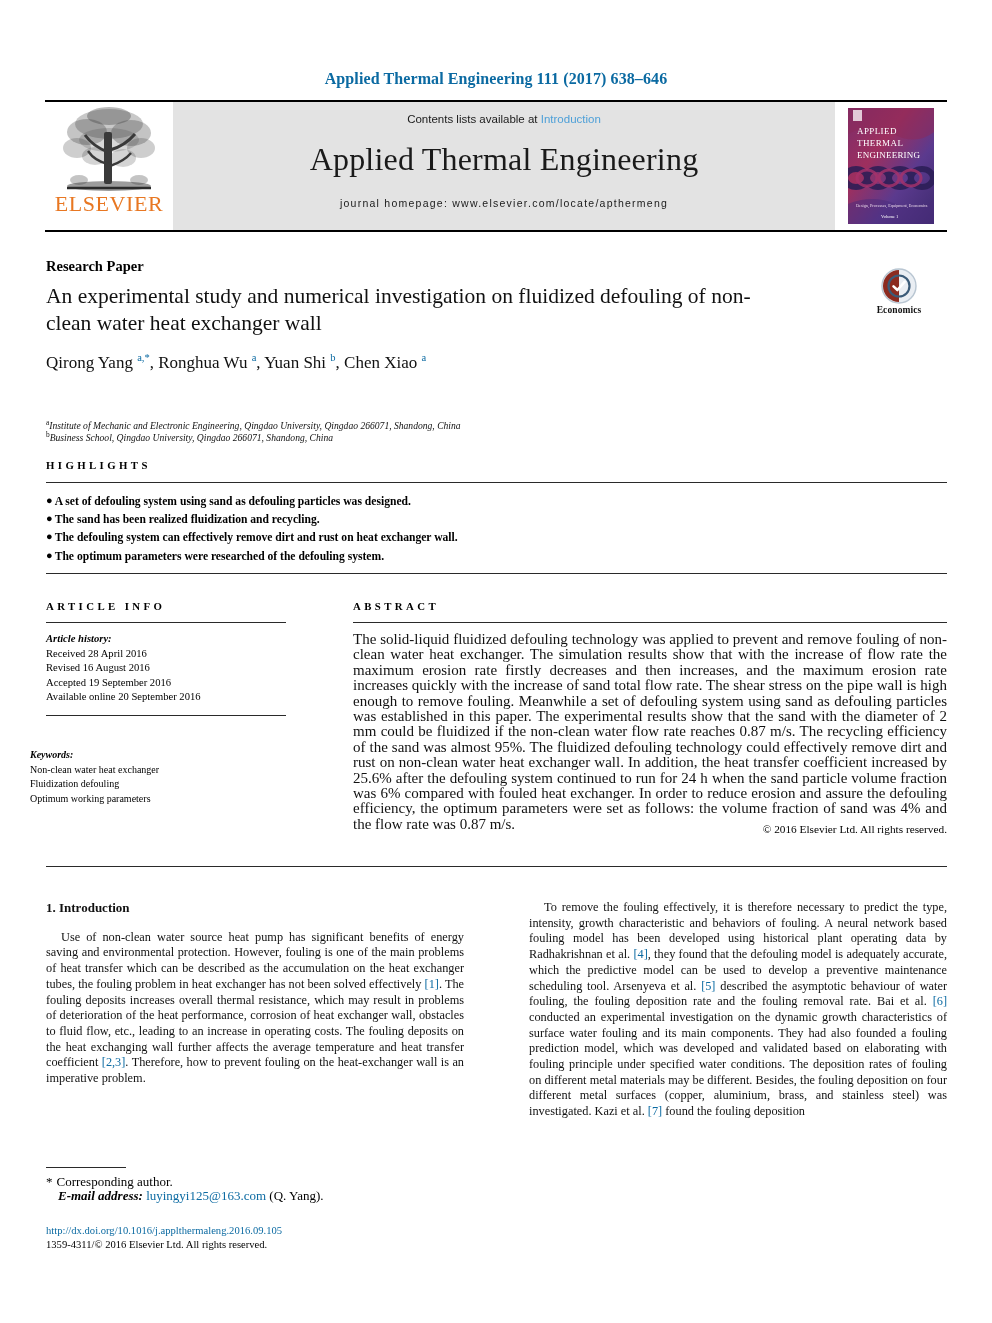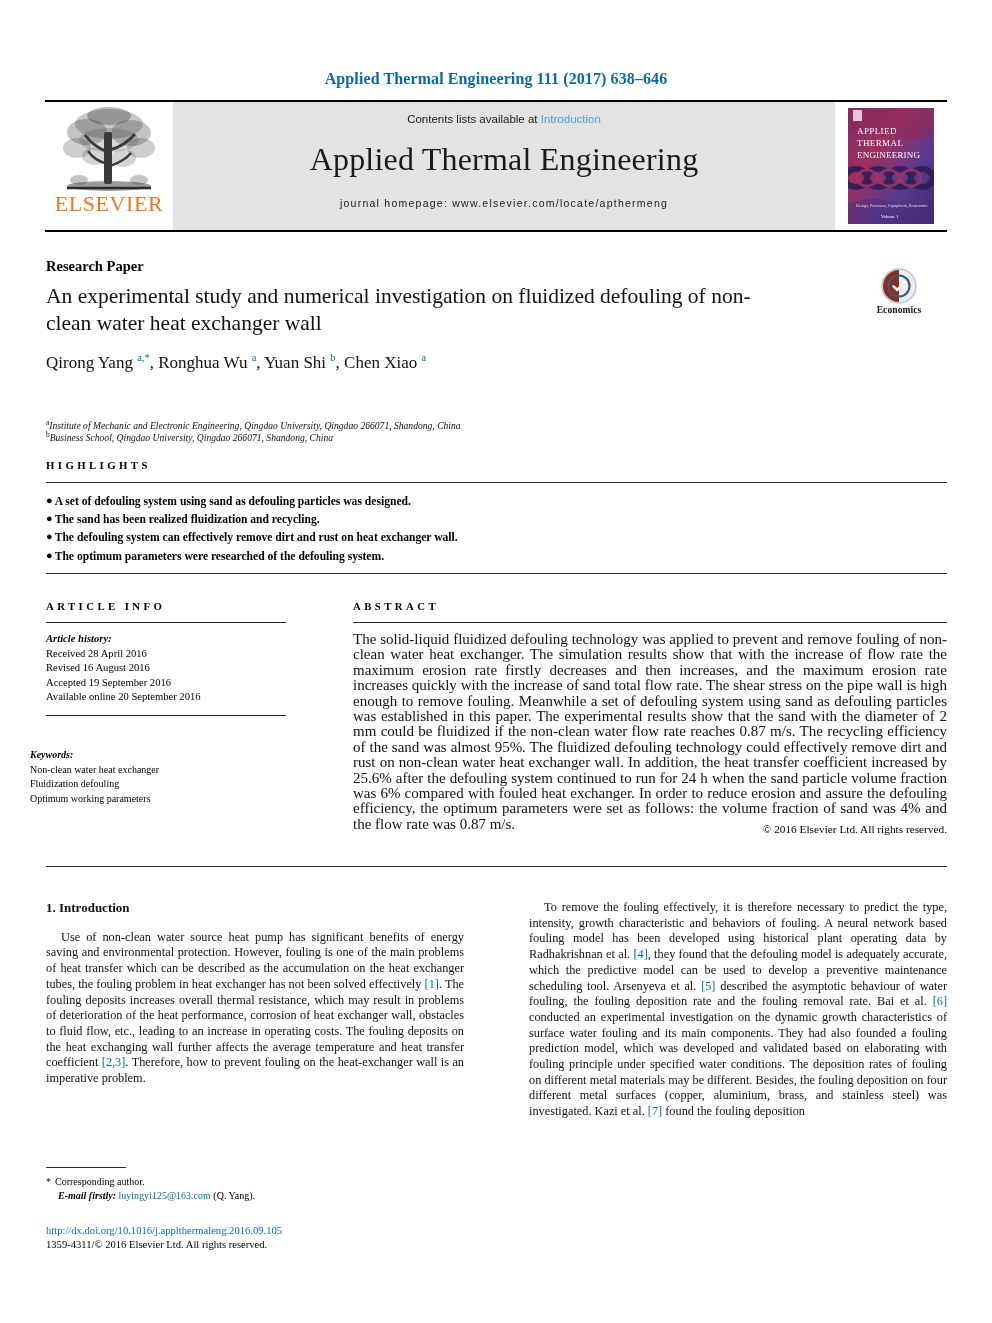--- a/index.html
+++ b/index.html
@@ -233,21 +233,21 @@
   .col-right { top:900px; left:529px; }
   .sec-head {
     font-size: 13px; font-weight: bold; margin: 0 0 14px 0;
   }
   .col p { margin: 0; text-indent: 15px; }
   a.cite, .cite { color:#0b6aa2; text-decoration:none; }
 
   
   .fn-rule { position:absolute; top:1167px; left:46px; width:80px; }
   .footnote { position:absolute; top:1175px; left:46px; width:420px;
-    font-family:"Liberation Serif", serif; font-size:10px; line-height:13.6px; }
+    font-family:"Liberation Serif", serif; font-size:13px; line-height:13.6px; }
   .footnote .star { margin-right: 4px; }
   .footnote .em { font-style: italic; font-weight: bold; }
   .footnote a, .footnote .mail { color:#0b6aa2; text-decoration:none; }
 
   .footer { position:absolute; top:1224px; left:46px; width:460px;
     font-family:"Liberation Serif", serif; font-size:10.6px; line-height:14px; }
   .footer .doi { color:#0b6aa2; }
   .footer .issn { font-weight: normal; }
 </style>
 </head>
@@ -385,21 +385,21 @@
   </div>
   <div class="col col-right">
     <div>
         <p>To remove the fouling effectively, it is therefore necessary to predict the type, intensity, growth characteristic and behaviors of fouling. A neural network based fouling model has been developed using historical plant operating data by Radhakrishnan et al. <span class="cite" style="color: rgb(11, 106, 162);">[4]</span>, they found that the defouling model is adequately accurate, which the predictive model can be used to develop a preventive maintenance scheduling tool. Arsenyeva et al. <span class="cite" style="color: rgb(11, 106, 162);">[5]</span> described the asymptotic behaviour of water fouling, the fouling deposition rate and the fouling removal rate. Bai et al. <span class="cite" style="color: rgb(11, 106, 162);">[6]</span> conducted an experimental investigation on the dynamic growth characteristics of surface water fouling and its main components. They had also founded a fouling prediction model, which was developed and validated based on elaborating with fouling principle under specified water conditions. The deposition rates of fouling on different metal materials may be different. Besides, the fouling deposition on four different metal surfaces (copper, aluminium, brass, and stainless steel) was investigated. Kazi et al. <span class="cite" style="color: rgb(11, 106, 162);">[7]</span> found the fouling deposition</p>
       </div>
   </div>
 
   <hr class="rule-thin fn-rule">
   <div class="footnote">
       <div><span class="star">*</span><span>Corresponding author.</span></div>
-      <div style="padding-left: 12px;"><span class="em">E-mail firstly: </span><span class="mail">luyingyi125@163.com</span><span> (Q. Yang).</span></div>
+      <div style="padding-left: 12px;"><span class="em">E-mail address: </span><span class="mail">luyingyi125@163.com</span><span> (Q. Yang).</span></div>
     </div>
 
   <div class="footer">
     <div class="doi">http://dx.doi.org/10.1016/j.applthermaleng.2016.09.105</div>
     <div class="issn">1359-4311/© 2016 Elsevier Ltd. All rights reserved.</div>
   </div>
 
 </div>
 
 </body></html>

